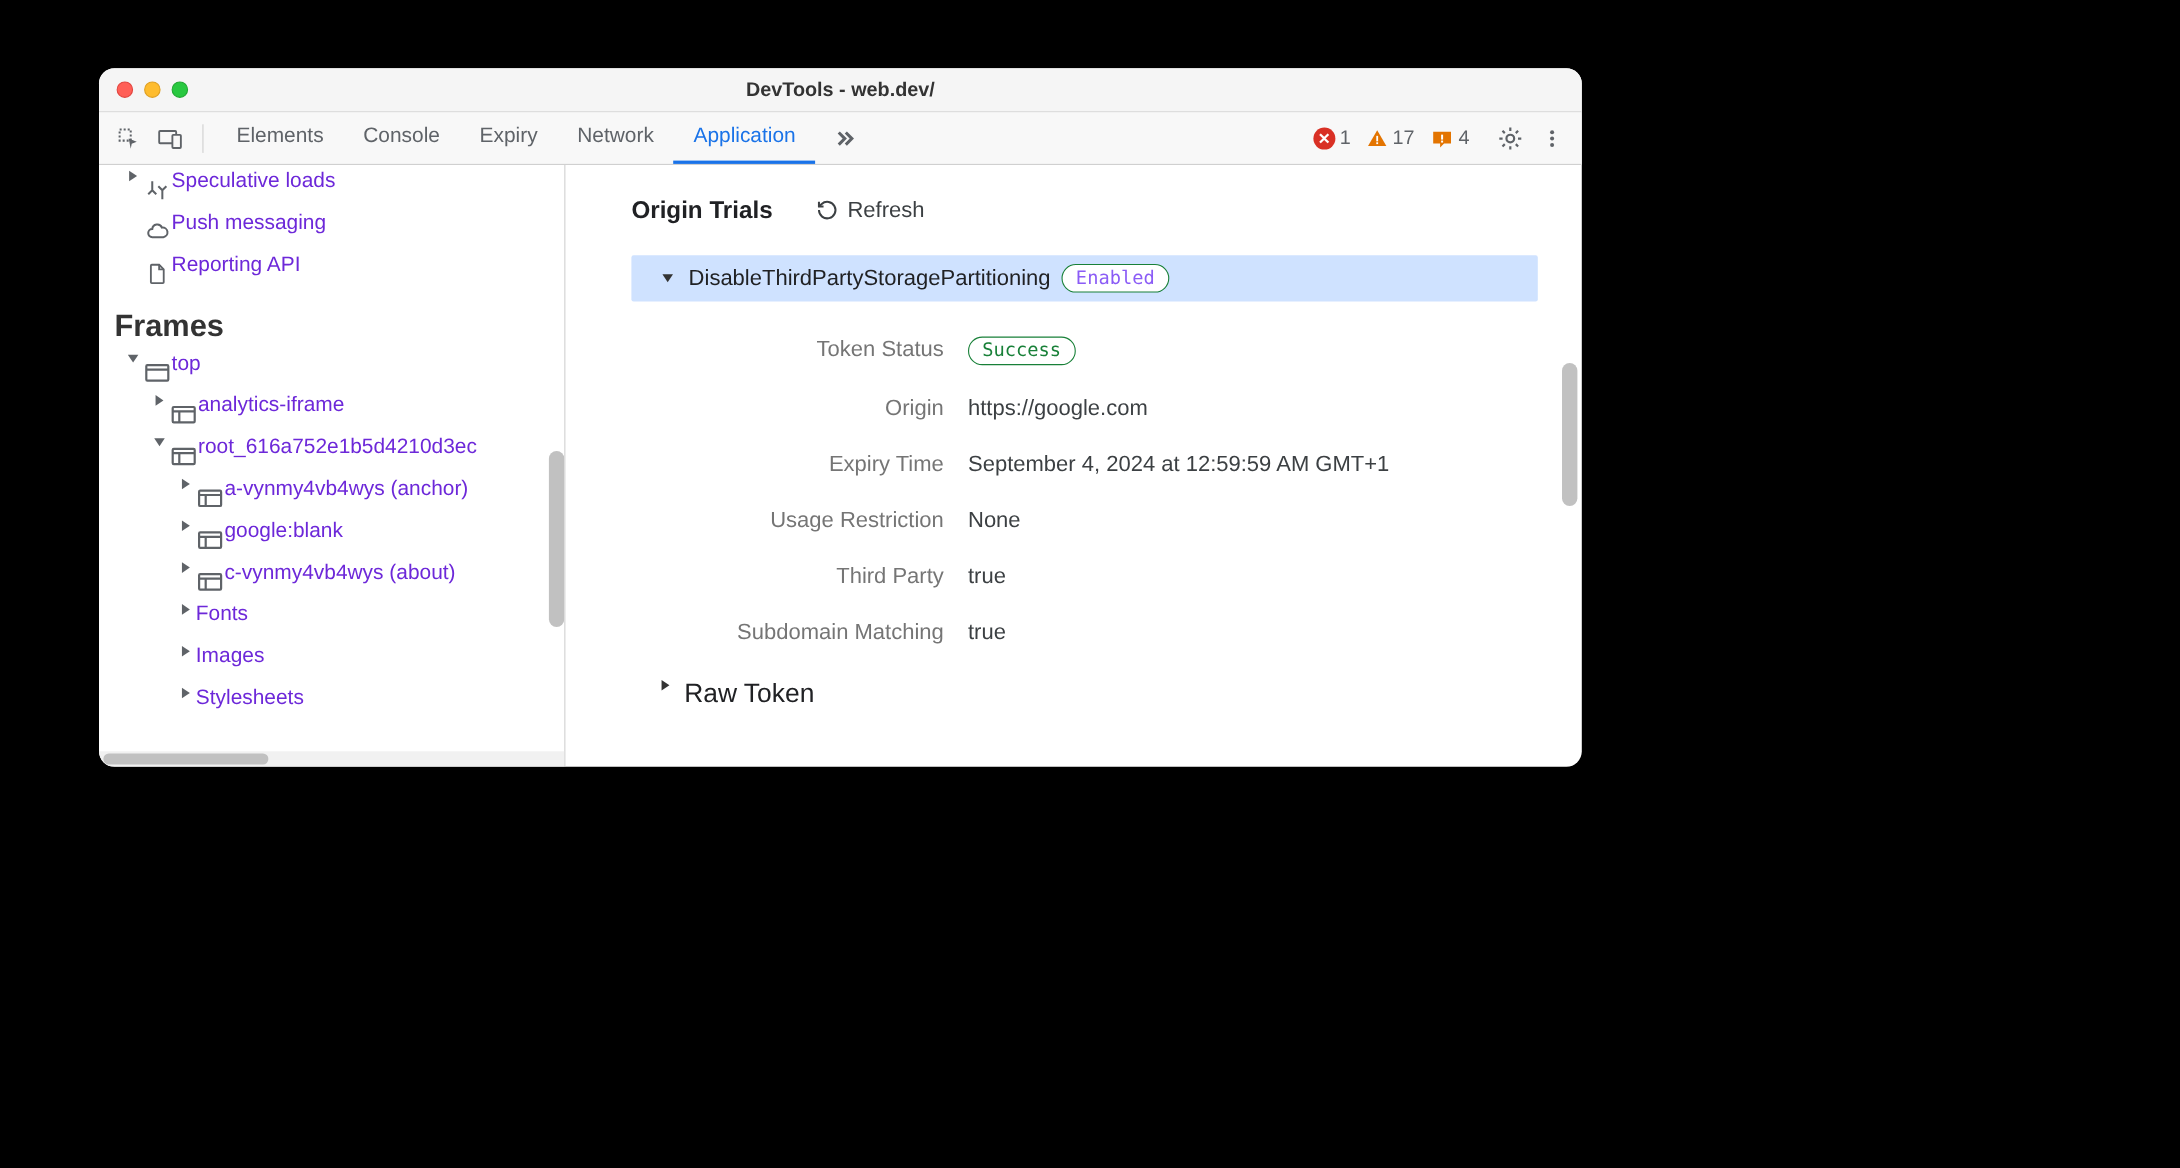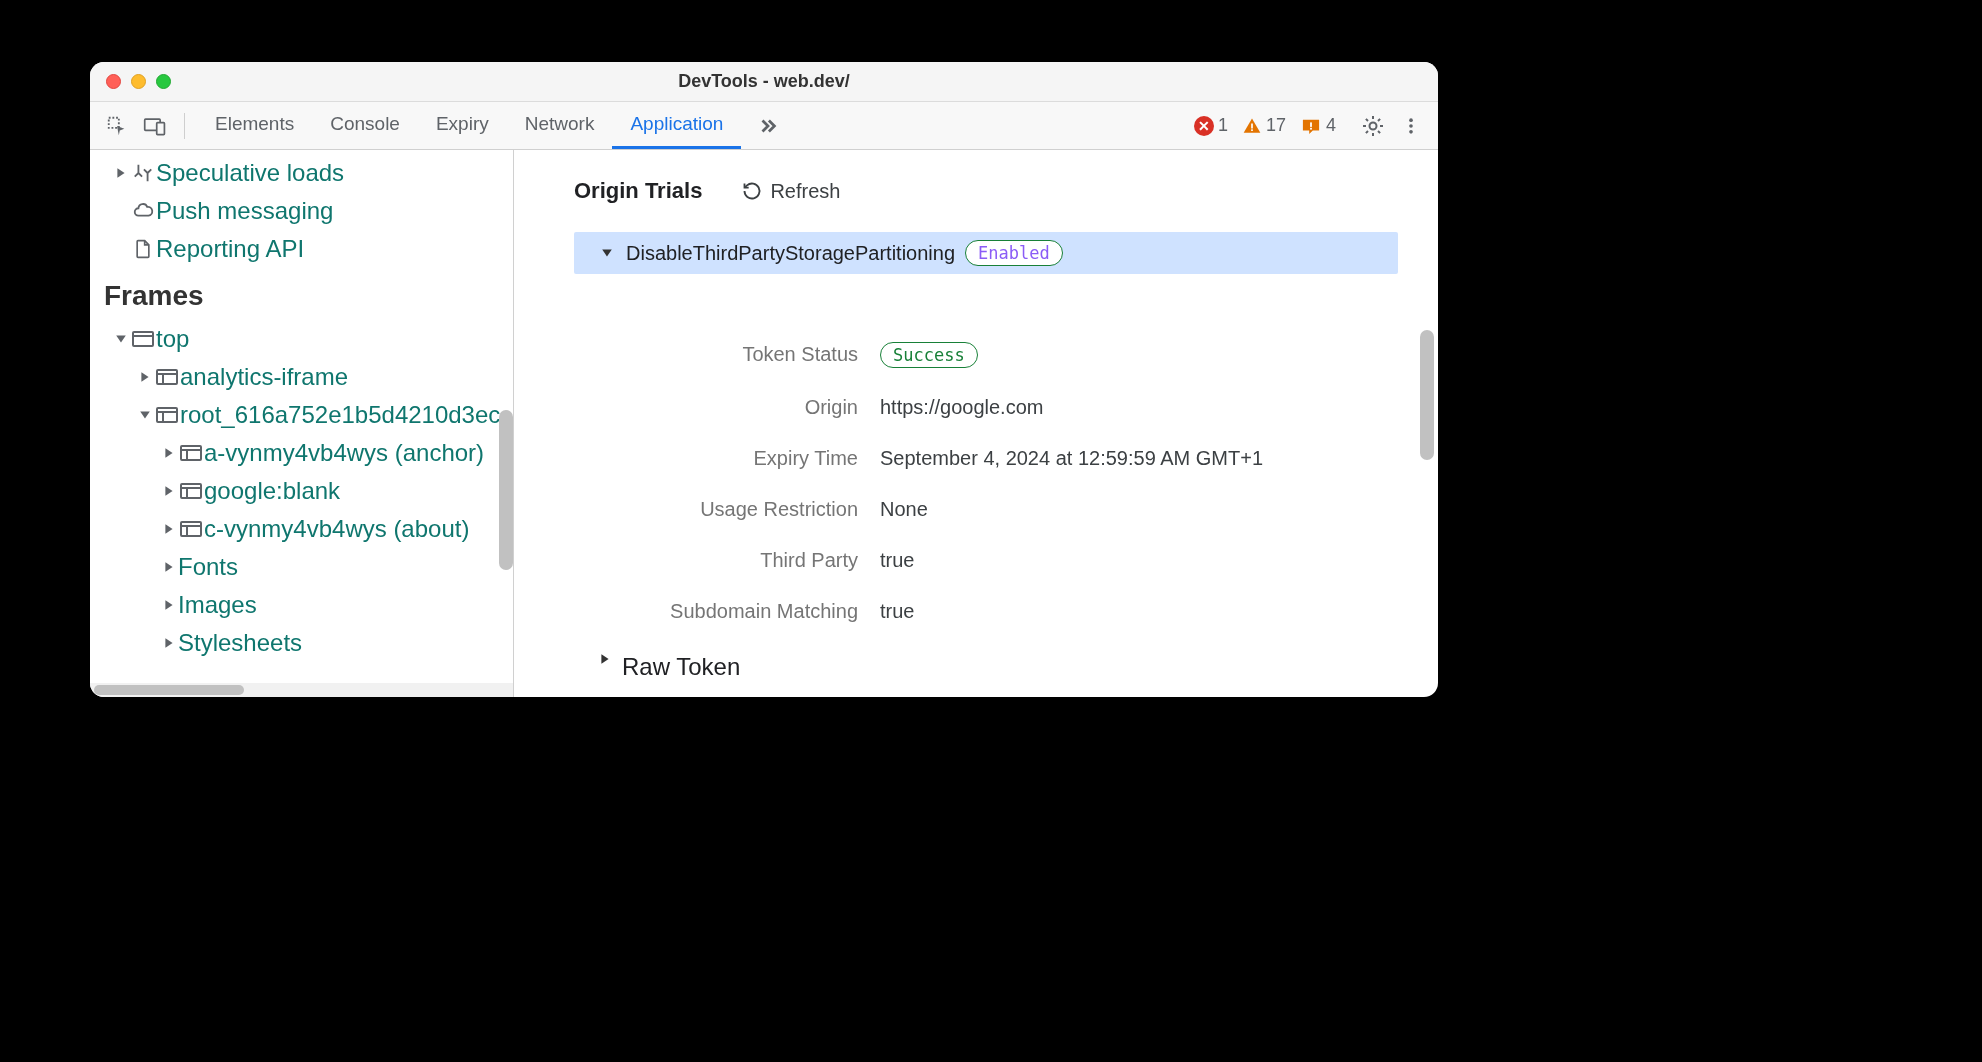--- a/index.html
+++ b/index.html
@@ -115,24 +115,23 @@
     display:flex;flex-direction:column;
   }
   .sidebar-scroll {
     overflow-y: auto;
     overflow-x: hidden;
     flex:1;
     padding-top: 4px;
   }
   .tree-row {
     display: flex;
-    align-items: center;
     height: 38px;
-    font-size: 24px;
-    color: #0f766e;
+    font-size: 19px;
+    color: #6d28d9;
     cursor: pointer;
     white-space: nowrap;
     padding-right: 8px;
   }
   .indent { display:inline-block; }
   .tw { width:18px; display:inline-flex; justify-content:center; color:#5f6368; font-size:14px;}
   .tw svg { width:12px;height:12px; }
   .row-icon { width:26px; display:inline-flex; justify-content:center; align-items:center; color:#5f6368;}
   .section-heading {
     font-size: 28px;
@@ -179,21 +178,21 @@
     margin-bottom: 18px;
   }
   .pill {
     display:inline-flex;align-items:center;
     padding: 2px 12px;
     border-radius: 14px;
     font-size:17px;
     font-family: ui-monospace, Menlo, monospace;
   }
   .pill.enabled { border:1.5px solid #188038; color:#8b5cf6; background:#fff;}
-  .pill.success { border:1.5px solid #188038; color:#188038; background:#fff;margin-top:36px;}
+  .pill.success { border:1.5px solid #188038; color:#188038; background:#fff;}
   .kv-table {
     margin-left: 24px;
   }
   .kv {
     display:flex; align-items:baseline; gap:22px;
     padding: 14px 0;
     font-size:20px;
   }
   .kv .k {
     width: 260px; text-align:right; color:#757575;

